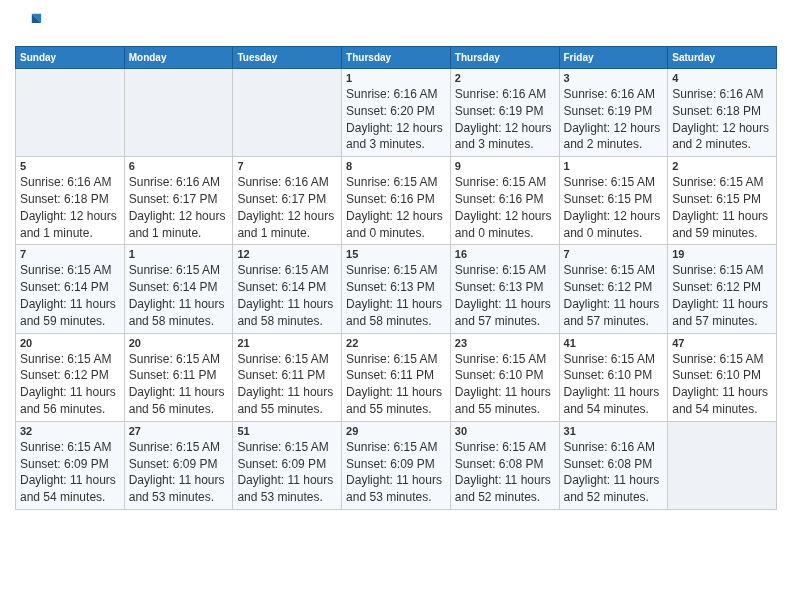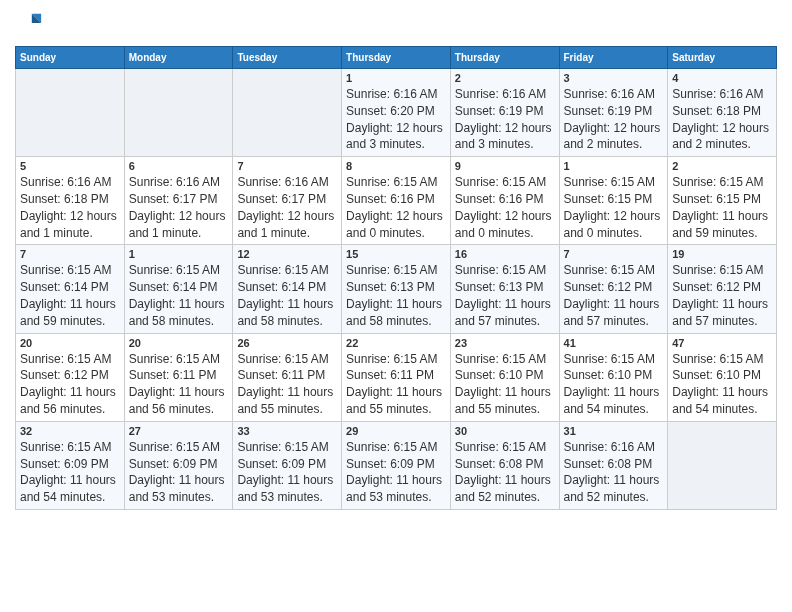--- a/index.html
+++ b/index.html
@@ -253,21 +253,21 @@
 Sunset: 6:12 PM
 Daylight: 11 hours and 56 minutes.</div>
           </td>
           <td>
             <span class="day-number">20</span>
             <div class="day-info" style="white-space: pre-line;">Sunrise: 6:15 AM
 Sunset: 6:11 PM
 Daylight: 11 hours and 56 minutes.</div>
           </td>
           <td>
-            <span class="day-number">26</span>
+            <span class="day-number">21</span>
             <div class="day-info" style="white-space: pre-line;">Sunrise: 6:15 AM
 Sunset: 6:11 PM
 Daylight: 11 hours and 55 minutes.</div>
           </td>
           <td>
             <span class="day-number">22</span>
             <div class="day-info" style="white-space: pre-line;">Sunrise: 6:15 AM
 Sunset: 6:11 PM
 Daylight: 11 hours and 55 minutes.</div>
           </td>
@@ -297,21 +297,21 @@
 Sunset: 6:09 PM
 Daylight: 11 hours and 54 minutes.</div>
           </td>
           <td>
             <span class="day-number">27</span>
             <div class="day-info" style="white-space: pre-line;">Sunrise: 6:15 AM
 Sunset: 6:09 PM
 Daylight: 11 hours and 53 minutes.</div>
           </td>
           <td>
-            <span class="day-number">33</span>
+            <span class="day-number">51</span>
             <div class="day-info" style="white-space: pre-line;">Sunrise: 6:15 AM
 Sunset: 6:09 PM
 Daylight: 11 hours and 53 minutes.</div>
           </td>
           <td>
             <span class="day-number">29</span>
             <div class="day-info" style="white-space: pre-line;">Sunrise: 6:15 AM
 Sunset: 6:09 PM
 Daylight: 11 hours and 53 minutes.</div>
           </td>

